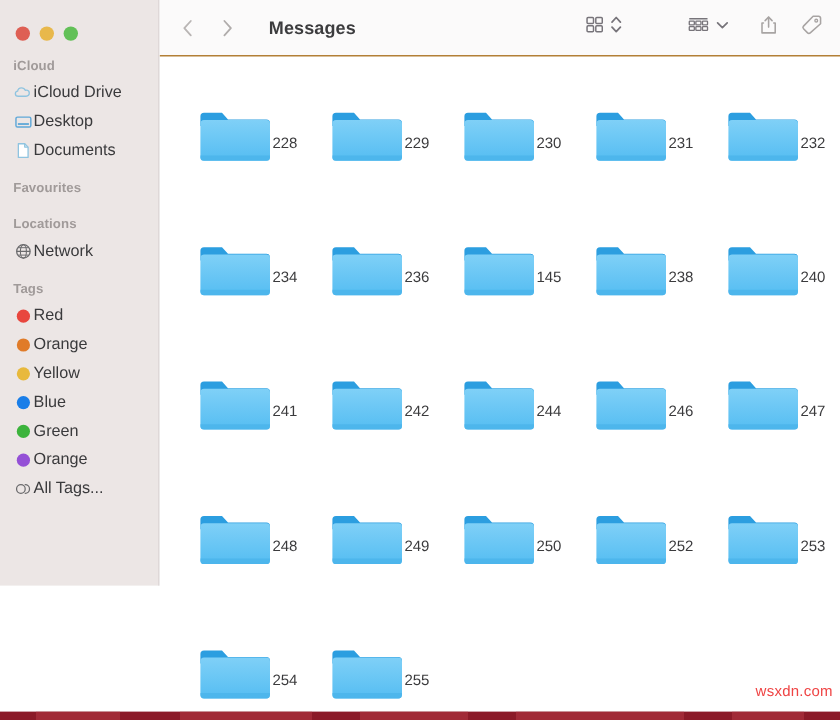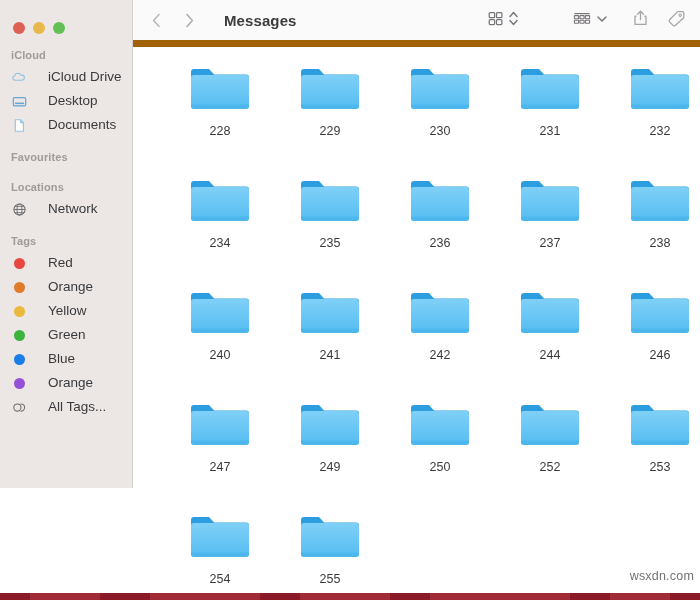--- a/index.html
+++ b/index.html
@@ -43,21 +43,21 @@
   .sb-group-title {
     font-size:11px;
     color:#a09a99;
     font-weight:600;
     padding:9px 0 4px 11px;
     letter-spacing:0.1px;
   }
   .sb-item {
     display:flex;
     align-items:center;
-    gap:20px;
+    gap:0;
     height:24px;
     padding-left:11px;
     font-size:13.5px;
     color:#3a3a3c;
     white-space:nowrap;
   }
   .sb-icon {
     width:17px; height:17px;
     display:flex; align-items:center; justify-content:center;
     flex:0 0 17px;
@@ -75,21 +75,21 @@
     height:593px;
     position:relative;
     overflow:hidden;
   }
   .toolbar {
     height:47px;
     flex:0 0 47px;
     display:flex;
     align-items:center;
     background:#fbfafa;
-    border-bottom:7px solid #a16207;
+    border-bottom:1px solid #a16207;
     padding:0 14px 0 14px;
   }
   .nav-btns { display:flex; align-items:center; gap:22px; margin-left:4px; }
   .chev {
     width:11px; height:18px;
     display:flex; align-items:center; justify-content:center;
   }
   .win-title {
     font-size:15px;
     font-weight:bold;
@@ -118,21 +118,21 @@
     display:grid;
     grid-template-columns:repeat(5, 110px);
     justify-content:start;
     padding-left:32px;
     row-gap:0;
   }
   .cell {
     width:110px;
     height:112px;
     display:flex;
-    flex-direction:column;
+    flex-direction:row;
     align-items:center;
     padding-top:3px;
   }
   .folder {
     width:62px; height:50px;
     position:relative;
     margin-bottom:10px;
   }
   .folder svg { display:block; }
   .cell-label {
@@ -141,21 +141,21 @@
     line-height:14px;
     text-align:center;
   }
 
   
   .watermark {
     position:absolute;
     right:6px;
     bottom:10px;
     font-size:12.5px;
-    color:#737373;
+    color:#ef4444;
     letter-spacing:0.2px;
   }
   .bottom-bar {
     position:absolute;
     left:0; bottom:0;
     width:700px; height:7px;
     background:#8b1a28;
     overflow:hidden;
   }
   .bottom-bar .streak {
@@ -241,29 +241,29 @@
       <span class="sb-label">Orange</span>
     </div>
     <div class="sb-item">
       <span class="sb-icon">
           <span class="tag-dot" style="background:#e8b93c"></span>
         </span>
       <span class="sb-label">Yellow</span>
     </div>
     <div class="sb-item">
       <span class="sb-icon">
+          <span class="tag-dot" style="background:#1a7ee8"></span>
+        </span>
+      <span class="sb-label">Blue</span>
+    </div>
+    <div class="sb-item">
+      <span class="sb-icon">
           <span class="tag-dot" style="background:#3cb33c"></span>
         </span>
       <span class="sb-label">Green</span>
-    </div>
-    <div class="sb-item">
-      <span class="sb-icon">
-          <span class="tag-dot" style="background:#1a7ee8"></span>
-        </span>
-      <span class="sb-label">Blue</span>
     </div>
     <div class="sb-item">
       <span class="sb-icon">
           <span class="tag-dot" style="background:#9450d6"></span>
         </span>
       <span class="sb-label">Orange</span>
     </div>
     <div class="sb-item">
       <span class="sb-icon">
         <svg width="17" height="17" viewBox="0 0 17 17">
@@ -455,36 +455,20 @@
                 <path d="M2 14 A3 3 0 0 1 5 11 H57 A3 3 0 0 1 60 14 V42 A3 3 0 0 1 57 45 H5 A3 3 0 0 1 2 42 Z" fill="url(#fg5)"></path>
                 <path d="M2 40.5 H60 V42 A3 3 0 0 1 57 45 H5 A3 3 0 0 1 2 42 Z" fill="#49b3ea" opacity="0.75"></path>
               </svg>
             </div>
             <div class="cell-label">234</div>
           </div>
           <div class="cell">
             <div class="folder">
               <svg width="62" height="50" viewBox="0 0 62 50">
                 <defs>
-                  <linearGradient id="fg6" x1="0" y1="0" x2="0" y2="1">
-                    <stop offset="0%" stop-color="#7fd0f7"></stop>
-                    <stop offset="100%" stop-color="#55bdf2"></stop>
-                  </linearGradient>
-                </defs>
-                <path d="M2 8 A3 3 0 0 1 5 5 H20 L25 10.5 H57 A3 3 0 0 1 60 13.5 V16 H2 Z" fill="#2c9ee0"></path>
-                <path d="M2 14 A3 3 0 0 1 5 11 H57 A3 3 0 0 1 60 14 V42 A3 3 0 0 1 57 45 H5 A3 3 0 0 1 2 42 Z" fill="url(#fg6)"></path>
-                <path d="M2 40.5 H60 V42 A3 3 0 0 1 57 45 H5 A3 3 0 0 1 2 42 Z" fill="#49b3ea" opacity="0.75"></path>
-              </svg>
-            </div>
-            <div class="cell-label">235</div>
-          </div>
-          <div class="cell">
-            <div class="folder">
-              <svg width="62" height="50" viewBox="0 0 62 50">
-                <defs>
                   <linearGradient id="fg7" x1="0" y1="0" x2="0" y2="1">
                     <stop offset="0%" stop-color="#7fd0f7"></stop>
                     <stop offset="100%" stop-color="#55bdf2"></stop>
                   </linearGradient>
                 </defs>
                 <path d="M2 8 A3 3 0 0 1 5 5 H20 L25 10.5 H57 A3 3 0 0 1 60 13.5 V16 H2 Z" fill="#2c9ee0"></path>
                 <path d="M2 14 A3 3 0 0 1 5 11 H57 A3 3 0 0 1 60 14 V42 A3 3 0 0 1 57 45 H5 A3 3 0 0 1 2 42 Z" fill="url(#fg7)"></path>
                 <path d="M2 40.5 H60 V42 A3 3 0 0 1 57 45 H5 A3 3 0 0 1 2 42 Z" fill="#49b3ea" opacity="0.75"></path>
               </svg>
             </div>
@@ -497,21 +481,21 @@
                   <linearGradient id="fg8" x1="0" y1="0" x2="0" y2="1">
                     <stop offset="0%" stop-color="#7fd0f7"></stop>
                     <stop offset="100%" stop-color="#55bdf2"></stop>
                   </linearGradient>
                 </defs>
                 <path d="M2 8 A3 3 0 0 1 5 5 H20 L25 10.5 H57 A3 3 0 0 1 60 13.5 V16 H2 Z" fill="#2c9ee0"></path>
                 <path d="M2 14 A3 3 0 0 1 5 11 H57 A3 3 0 0 1 60 14 V42 A3 3 0 0 1 57 45 H5 A3 3 0 0 1 2 42 Z" fill="url(#fg8)"></path>
                 <path d="M2 40.5 H60 V42 A3 3 0 0 1 57 45 H5 A3 3 0 0 1 2 42 Z" fill="#49b3ea" opacity="0.75"></path>
               </svg>
             </div>
-            <div class="cell-label">237</div>
+            <div class="cell-label">145</div>
           </div>
           <div class="cell">
             <div class="folder">
               <svg width="62" height="50" viewBox="0 0 62 50">
                 <defs>
                   <linearGradient id="fg9" x1="0" y1="0" x2="0" y2="1">
                     <stop offset="0%" stop-color="#7fd0f7"></stop>
                     <stop offset="100%" stop-color="#55bdf2"></stop>
                   </linearGradient>
                 </defs>
@@ -610,20 +594,36 @@
                     <stop offset="0%" stop-color="#7fd0f7"></stop>
                     <stop offset="100%" stop-color="#55bdf2"></stop>
                   </linearGradient>
                 </defs>
                 <path d="M2 8 A3 3 0 0 1 5 5 H20 L25 10.5 H57 A3 3 0 0 1 60 13.5 V16 H2 Z" fill="#2c9ee0"></path>
                 <path d="M2 14 A3 3 0 0 1 5 11 H57 A3 3 0 0 1 60 14 V42 A3 3 0 0 1 57 45 H5 A3 3 0 0 1 2 42 Z" fill="url(#fg16)"></path>
                 <path d="M2 40.5 H60 V42 A3 3 0 0 1 57 45 H5 A3 3 0 0 1 2 42 Z" fill="#49b3ea" opacity="0.75"></path>
               </svg>
             </div>
             <div class="cell-label">247</div>
+          </div>
+          <div class="cell">
+            <div class="folder">
+              <svg width="62" height="50" viewBox="0 0 62 50">
+                <defs>
+                  <linearGradient id="fg17" x1="0" y1="0" x2="0" y2="1">
+                    <stop offset="0%" stop-color="#7fd0f7"></stop>
+                    <stop offset="100%" stop-color="#55bdf2"></stop>
+                  </linearGradient>
+                </defs>
+                <path d="M2 8 A3 3 0 0 1 5 5 H20 L25 10.5 H57 A3 3 0 0 1 60 13.5 V16 H2 Z" fill="#2c9ee0"></path>
+                <path d="M2 14 A3 3 0 0 1 5 11 H57 A3 3 0 0 1 60 14 V42 A3 3 0 0 1 57 45 H5 A3 3 0 0 1 2 42 Z" fill="url(#fg17)"></path>
+                <path d="M2 40.5 H60 V42 A3 3 0 0 1 57 45 H5 A3 3 0 0 1 2 42 Z" fill="#49b3ea" opacity="0.75"></path>
+              </svg>
+            </div>
+            <div class="cell-label">248</div>
           </div>
           <div class="cell">
             <div class="folder">
               <svg width="62" height="50" viewBox="0 0 62 50">
                 <defs>
                   <linearGradient id="fg18" x1="0" y1="0" x2="0" y2="1">
                     <stop offset="0%" stop-color="#7fd0f7"></stop>
                     <stop offset="100%" stop-color="#55bdf2"></stop>
                   </linearGradient>
                 </defs>

